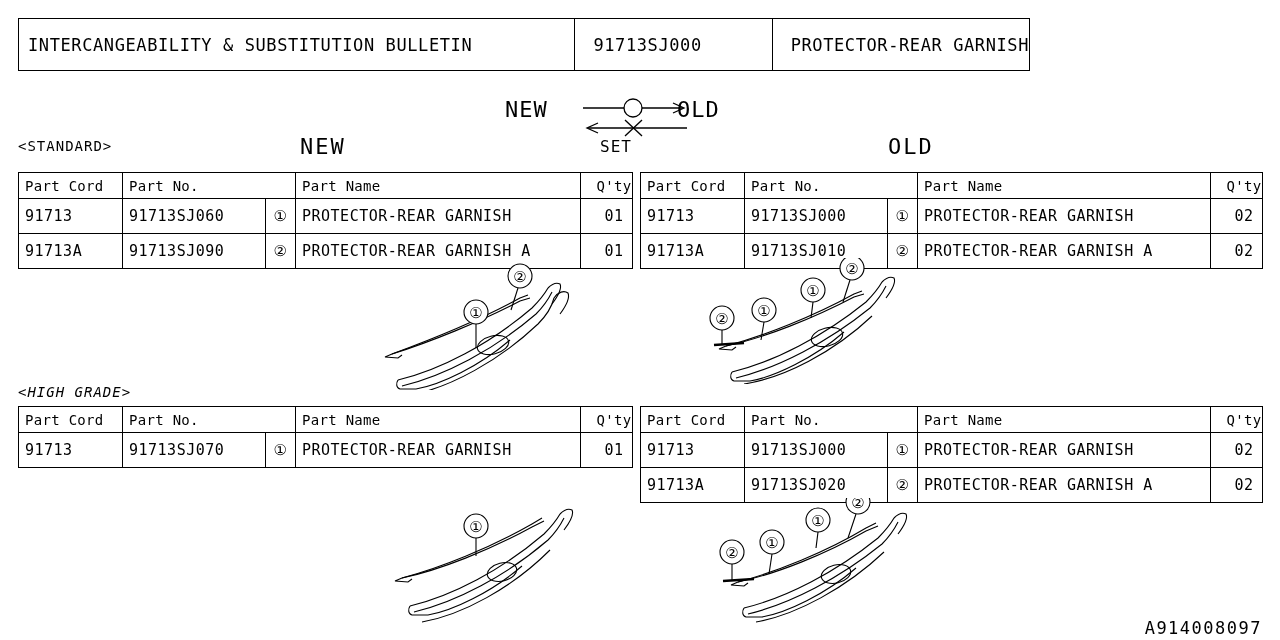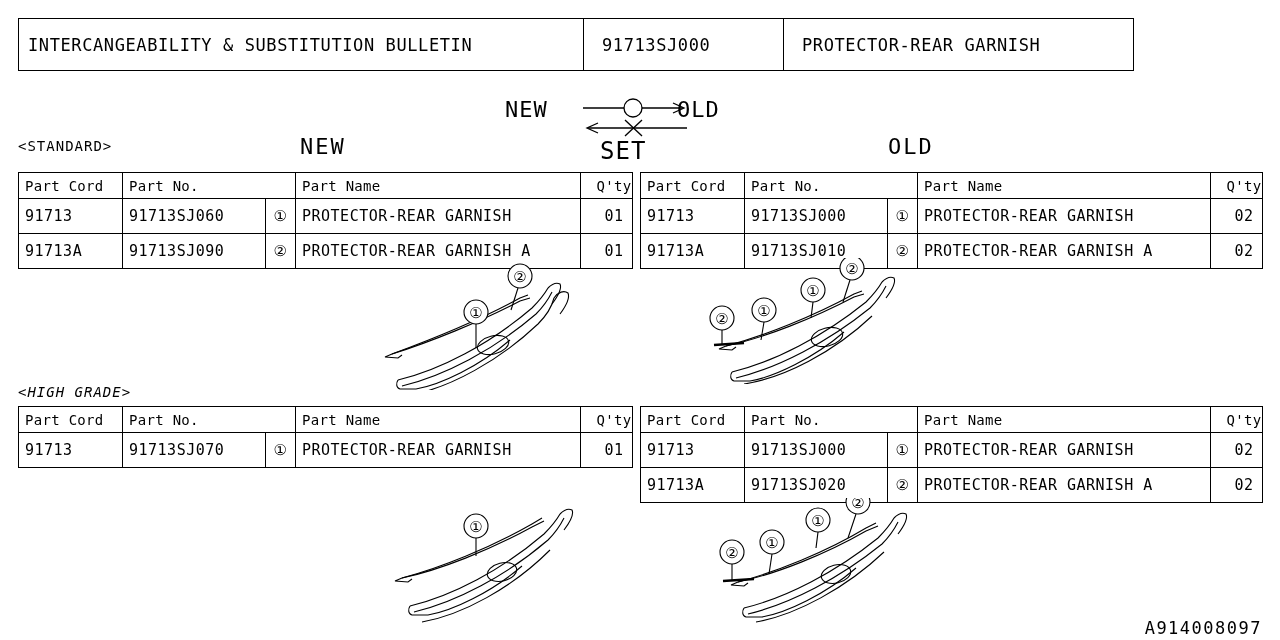--- a/index.html
+++ b/index.html
@@ -14,21 +14,21 @@
     font-family: "DejaVu Sans Mono", "Liberation Mono", monospace;
     color: #000000;
     overflow: hidden;
   }
 
   
   .header-bar {
     position: absolute;
     left: 18px;
     top: 18px;
-    width: 1116px;
+    width: 1012px;
     height: 53px;
     border: 1px solid #000;
     box-sizing: border-box;
     display: flex;
   }
   .header-cell {
     display: flex;
     align-items: center;
     box-sizing: border-box;
     padding-left: 12px;
@@ -51,21 +51,21 @@
   .legend .lg-new {
     position: absolute; left: 0; top: 0;
     font-size: 22px; letter-spacing: 1px;
   }
   .legend .lg-old {
     position: absolute; left: 172px; top: 0;
     font-size: 22px; letter-spacing: 1px;
   }
   .legend .lg-set {
     position: absolute; left: 95px; top: 40px;
-    font-size: 24px; letter-spacing: 1px;
+    font-size: 16px; letter-spacing: 1px;
   }
   .legend svg { position: absolute; left: 78px; top: 0px; }
 
   
   .grade-label {
     position: absolute;
     font-size: 14px;
     letter-spacing: 1px;
     white-space: nowrap;
   }

